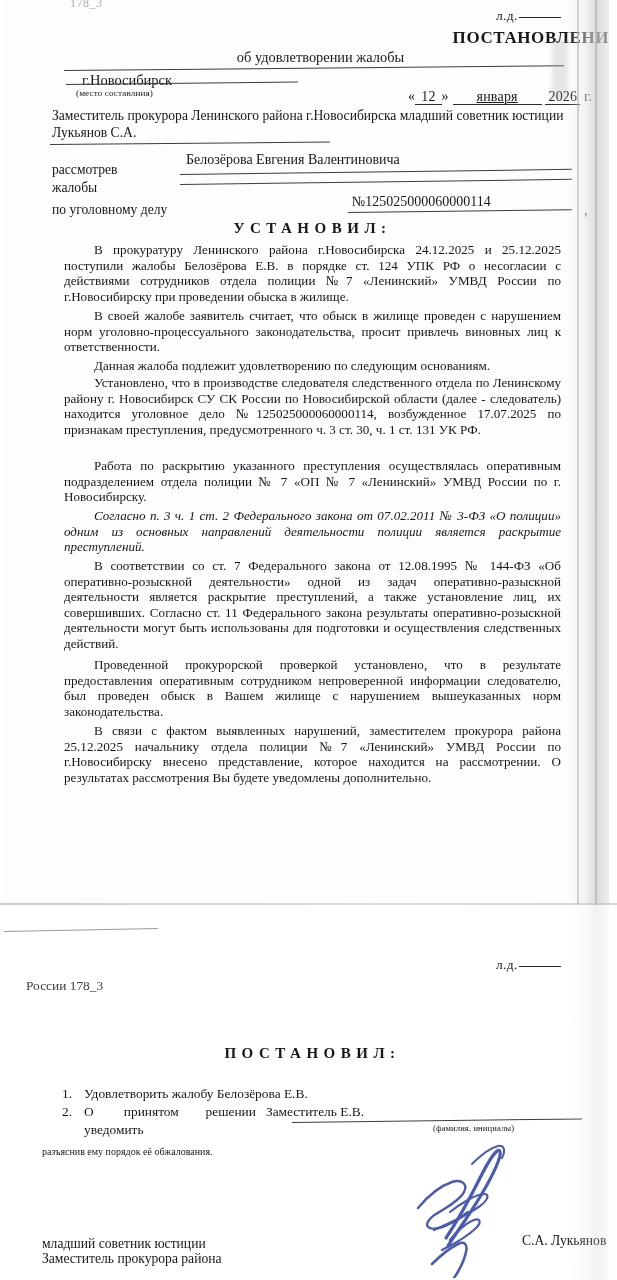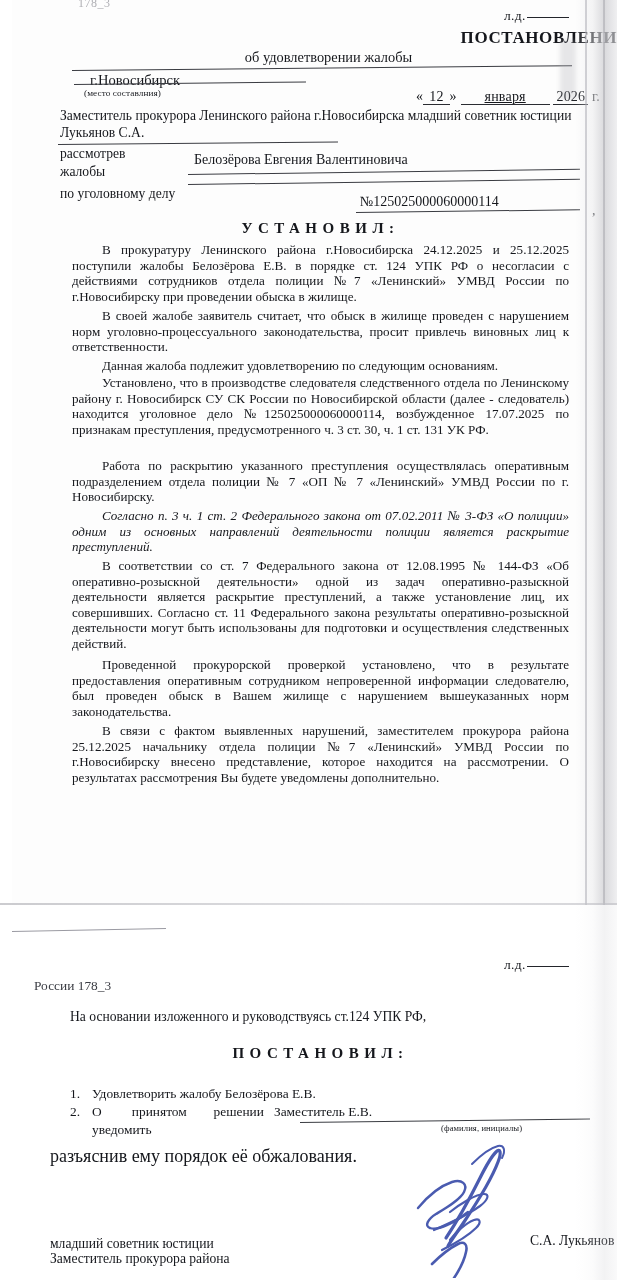--- a/index.html
+++ b/index.html
@@ -14,21 +14,21 @@
     position: relative;
     overflow: hidden;
     font-family: "Liberation Serif", "DejaVu Serif", serif;
     color: #15171c;
     -webkit-font-smoothing: antialiased;
   }
 
   
   .scan-page {
     position: absolute;
-    left: 12px;
+    left: 4px;
     width: 605px;
     background: #fdfdfd;
     overflow: hidden;
   }
   #page-one  { top: 0;   height: 905px; }
   #page-two  { top: 905px; height: 375px; background: #ffffff; }
 
   
   .scan-edge-shadow {
     position: absolute;
@@ -114,21 +114,21 @@
   .date-line { font-size: 14px; letter-spacing: 0.2px; }
   .date-val  { border-bottom: 1.2px solid #2a2c32; padding: 0 6px; }
   .date-month{ border-bottom: 1.2px solid #2a2c32; padding: 0 24px; text-decoration: underline; }
   .date-year { border-bottom: 1.2px solid #2a2c32; padding: 0 3px; }
 
   .officer {
     font-size: 13.6px;
     line-height: 1.24;
     width: 520px;
   }
-  .field-label { font-size: 13.6px; }
+  .field-label { font-size: 13.6px; margin-top: 16px; }
   .field-value { font-size: 14px; }
 
   .heading-spaced {
     width: 617px; text-align: center;
     font-weight: bold; font-size: 15px;
     letter-spacing: 5.5px;
   }
 
   .body-block {
     position: absolute;
@@ -235,21 +235,20 @@
 <div class="scan-page" id="page-two">
 
   <div class="rule rule-skew" style="left:-6px; top:26px; width:160px; transform: rotate(-1.1deg); border-bottom-color:#9a9aa2;"></div>
 
   <div class="abs ld-label" style="left:492px; top:52px;">
     <span>л.д.</span><span class="ld-rule"></span>
   </div>
 
   <div class="abs t" style="left:22px; top:72px; font-size:13.4px; color:#3b3d44;">России 178_3</div>
 
-  <div class="abs t" style="left:58px; top:103px; font-size:13.6px;">На основании изложенного и руководствуясь ст.124 УПК РФ,</div>
 
   <div class="abs heading-spaced" style="left:0; top:140px;">ПОСТАНОВИЛ:</div>
 
   <div class="list-block" style="left:58px; top:180px;">
     <div class="list-row">
       <span class="list-num">1.</span>
       <span class="list-text">Удовлетворить жалобу Белозёрова Е.В.</span>
     </div>
     <div class="list-row">
       <span class="list-num">2.</span>
@@ -257,21 +256,21 @@
     </div>
     <div class="list-row">
       <span class="list-num"></span>
       <span class="list-text">уведомить</span>
     </div>
   </div>
 
   <div class="rule rule-skew" style="left:288px; top:217px; width:290px; transform: rotate(-0.7deg);"></div>
   <div class="abs caption-small" style="left:388px; top:218px;">(фамилия, инициалы)</div>
 
-  <div class="abs t" style="left:38px; top:240px; font-size:18px;">разъяснив ему порядок её обжалования.</div>
+  <div class="abs t" style="left:38px; top:240px; font-size:10px;">разъяснив ему порядок её обжалования.</div>
 
   <div class="abs sign-line" style="left:38px; top:302px;margin-top:44px;">Заместитель прокурора района</div>
   <div class="abs sign-line" style="left:38px; top:331px;">младший советник юстиции</div>
 
   <div class="abs sign-line" style="left:518px; top:328px;">С.А. Лукьянов</div>
 
   <div class="scan-edge-shadow" style="opacity:0.35;"></div>
 </div>
 
 <div class="signature-wrap">

